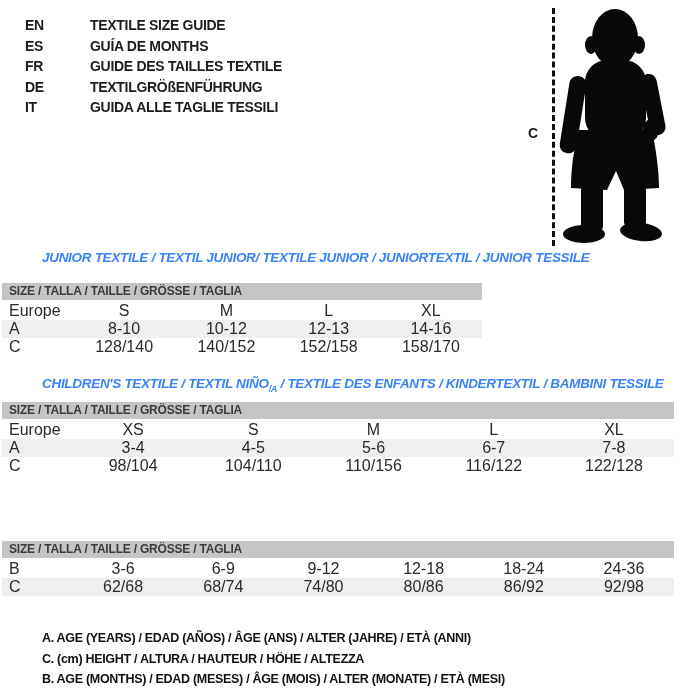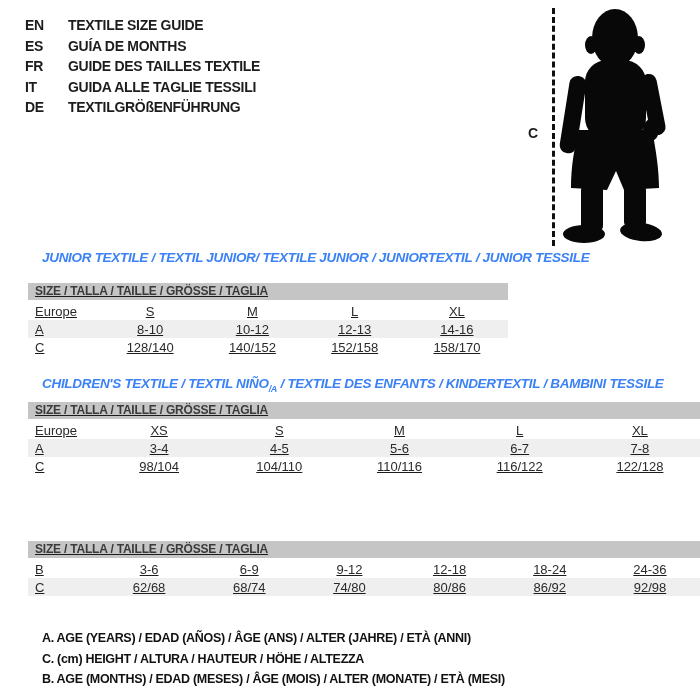--- a/index.html
+++ b/index.html
@@ -1,39 +1,39 @@
 <!DOCTYPE html>
 <html><head>
 <meta charset="utf-8">
 <style>
   html,body{margin:0;padding:0;background:#ffffff;}
   #page{position:relative;width:700px;height:700px;background:#ffffff;overflow:hidden;
         font-family:"Liberation Sans", sans-serif;color:#1c1c1c;}
 
   
   .langs{position:absolute;left:25px;top:15px;}
-  .lang-row{display:flex;height:20.5px;align-items:center;font-weight:bold;font-size:14px;letter-spacing:-0.3px;}
+  .lang-row{display:flex;height:20.5px;align-items:center;font-weight:bold;font-size:14px;letter-spacing:-0.3px;gap:22px;}
   .lang-code{width:43px;}
   .lang-label{white-space:nowrap;}
 
   
   .dash-line{position:absolute;left:552px;top:8px;height:238px;width:0;border-left:3px dashed #101010;}
   .c-label{position:absolute;left:528px;top:125px;font-weight:bold;font-size:14px;}
   .silhouette{position:absolute;left:558px;top:4px;}
 
   
   .sec-title{position:absolute;left:42px;font-weight:bold;font-size:13.5px;letter-spacing:-0.3px;white-space:nowrap;color:#3b82f6;font-style:italic;}
   .sec-title .sub{font-size:9px;vertical-align:sub;}
   .sec-title.two-line{line-height:18px;}
 
   
-  .sizetable{position:absolute;left:28px;text-decoration:underline;}
+  .sizetable{position:absolute;left:2px;}
   .sizetable .bar{height:17px;line-height:17px;background:#c5c5c5;color:#3a3a3a;
                   font-weight:bold;font-size:12px;letter-spacing:-0.2px;padding-left:7px;margin-bottom:2px;}
-  .trow{display:flex;height:18px;align-items:center;font-size:13px;color:#2a2a2a;}
+  .trow{display:flex;height:18px;align-items:center;font-size:16px;color:#2a2a2a;}
   .trow.shaded{background:#efefef;}
   .cell.lab{width:64px;padding-left:7px;flex:none;}
   .cell.val{flex:1;text-align:center;}
 
   
   .footnotes{position:absolute;left:25px;top:628px;}
   .foot-line{height:20.5px;line-height:20.5px;font-weight:bold;font-size:12.5px;letter-spacing:-0.3px;white-space:nowrap;color:#111;margin-left:17px;}
 </style>
 </head>
 <body>
@@ -47,26 +47,26 @@
       </div>
       <div class="lang-row">
         <span class="lang-code">ES</span>
         <span class="lang-label">GUÍA DE MONTHS</span>
       </div>
       <div class="lang-row">
         <span class="lang-code">FR</span>
         <span class="lang-label">GUIDE DES TAILLES TEXTILE</span>
       </div>
       <div class="lang-row">
+        <span class="lang-code">DE</span>
+        <span class="lang-label">TEXTILGRÖßENFÜHRUNG</span>
+      </div>
+      <div class="lang-row">
         <span class="lang-code">IT</span>
         <span class="lang-label">GUIDA ALLE TAGLIE TESSILI</span>
-      </div>
-      <div class="lang-row">
-        <span class="lang-code">DE</span>
-        <span class="lang-label">TEXTILGRÖßENFÜHRUNG</span>
       </div>
     </div>
 
   <div class="dash-line"></div>
   <div class="c-label">C</div>
   <svg class="silhouette" width="112" height="242" viewBox="0 0 112 242">
     <g fill="#080808">
       <ellipse cx="57" cy="34" rx="23" ry="29"></ellipse>
       <ellipse cx="33" cy="41" rx="6" ry="9"></ellipse>
       <ellipse cx="81" cy="41" rx="6" ry="9"></ellipse>
@@ -124,21 +124,21 @@
         <div class="cell val">3-4</div>
         <div class="cell val">4-5</div>
         <div class="cell val">5-6</div>
         <div class="cell val">6-7</div>
         <div class="cell val">7-8</div>
       </div>
       <div class="trow">
         <div class="cell lab">C</div>
         <div class="cell val">98/104</div>
         <div class="cell val">104/110</div>
-        <div class="cell val">110/116</div>
+        <div class="cell val">110/156</div>
         <div class="cell val">116/122</div>
         <div class="cell val">122/128</div>
       </div>
     </div>
 
   <div class="sizetable" style="top:541px;width:672px">
       <div class="bar">SIZE / TALLA / TAILLE / GRÖSSE / TAGLIA</div>
       <div class="trow">
         <div class="cell lab">B</div>
         <div class="cell val">3-6</div>

